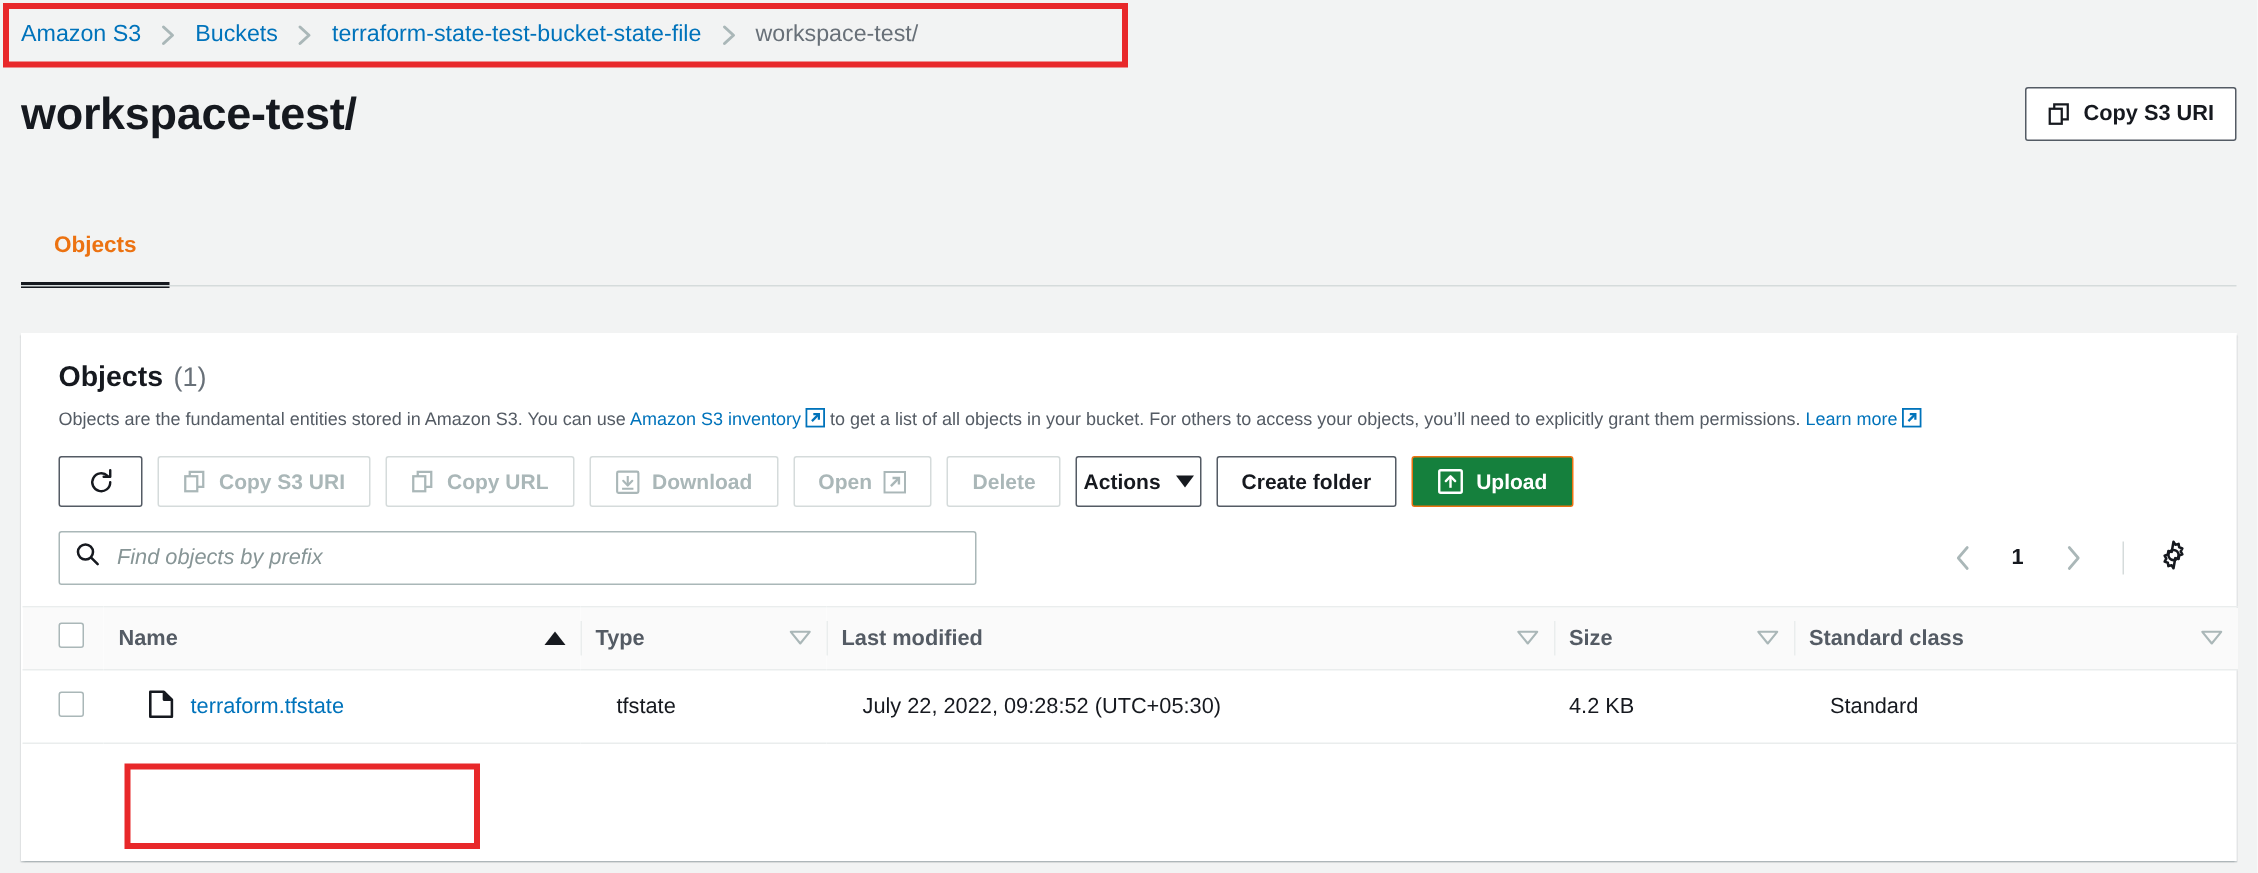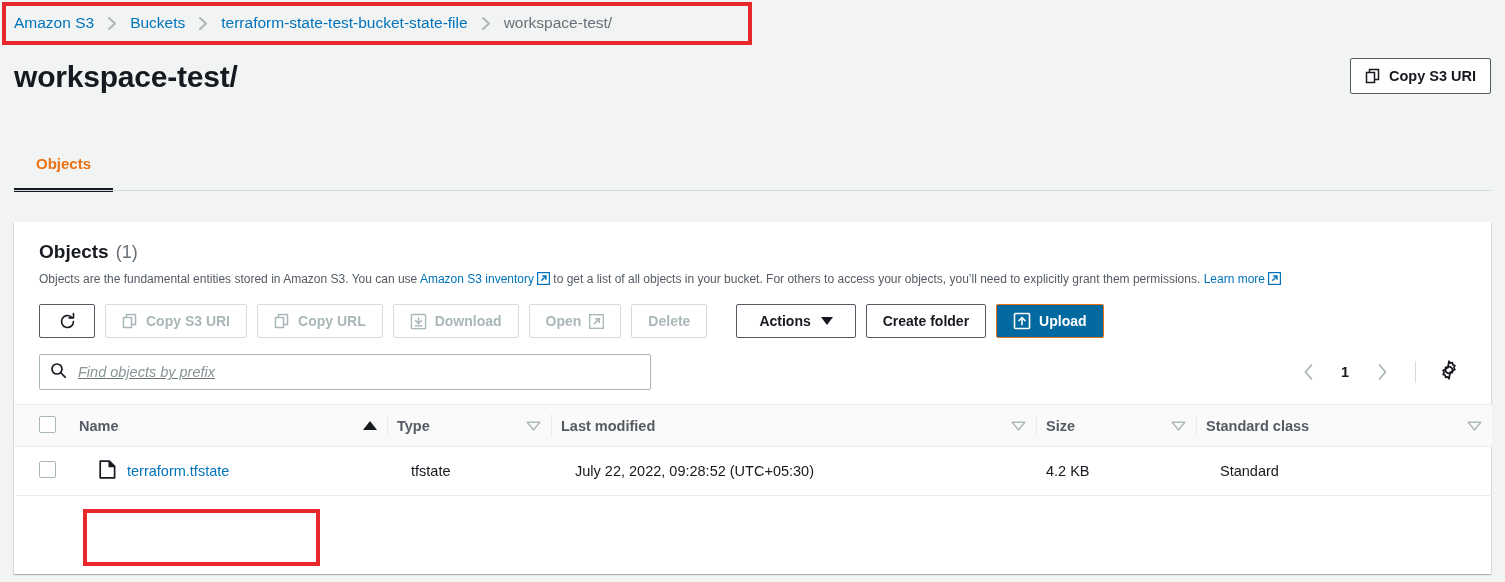--- a/index.html
+++ b/index.html
@@ -92,21 +92,21 @@
     color: #16191f;
     height: 34px;
     padding: 0 16px;
   }
   .btn.disabled {
     border-color: #d5dbdb;
     color: #aab7b8;
     cursor: default;
   }
   .btn.primary {
-    background: #0369a1;
+    background: #15803d;
     border-color: #ec7211;
     color: #ffffff;
   }
   .btn .ico { display: inline-flex; align-items: center; }
   .btn .ico svg { display: block; }
   #copy-s3-uri-top { padding: 0 14px; height: 36px; font-size: 14.5px; }
 
   
   .tabs {
     position: absolute;
@@ -185,21 +185,21 @@
   .ext-link-ico { display: inline-block; vertical-align: -2px; margin-left: 3px; }
 
   
   .toolbar {
     display: flex;
     align-items: center;
     gap: 10px;
     padding: 14px 24px 0 24px;
   }
   .btn.icon-only { width: 56px; padding: 0; }
-  .btn.actions { padding: 0 22px; margin-left: 19px; }
+  .btn.actions { padding: 0 4px; }
   .caret {
     width: 0; height: 0;
     border-left: 6px solid transparent;
     border-right: 6px solid transparent;
     border-top: 8px solid #16191f;
     margin-left: 2px;
   }
 
   
   .search-row {
@@ -221,21 +221,20 @@
   }
   .search-box input {
     border: none;
     outline: none;
     font-family: "Liberation Sans", sans-serif;
     font-size: 14.5px;
     font-style: italic;
     color: #687078;
     width: 100%;
     background: transparent;
-    text-decoration: underline;
   }
   .search-box input::placeholder { color: #879596; font-style: italic; opacity: 1; }
   .pagination {
     display: flex;
     align-items: center;
     gap: 4px;
   }
   .pg-btn {
     width: 34px; height: 34px;
     display: flex; align-items: center; justify-content: center;

